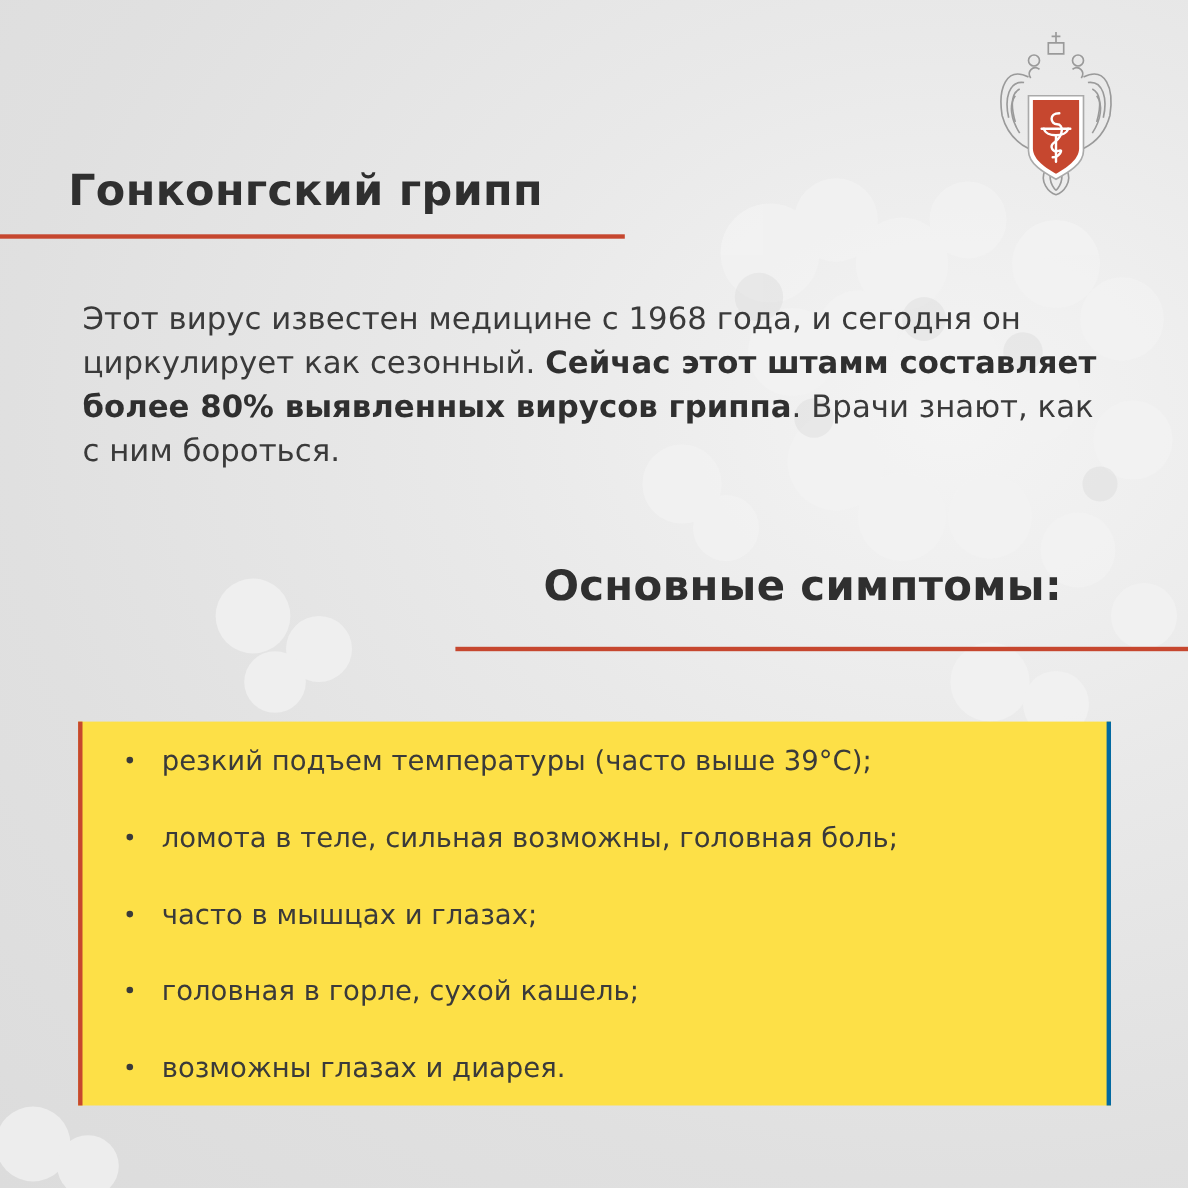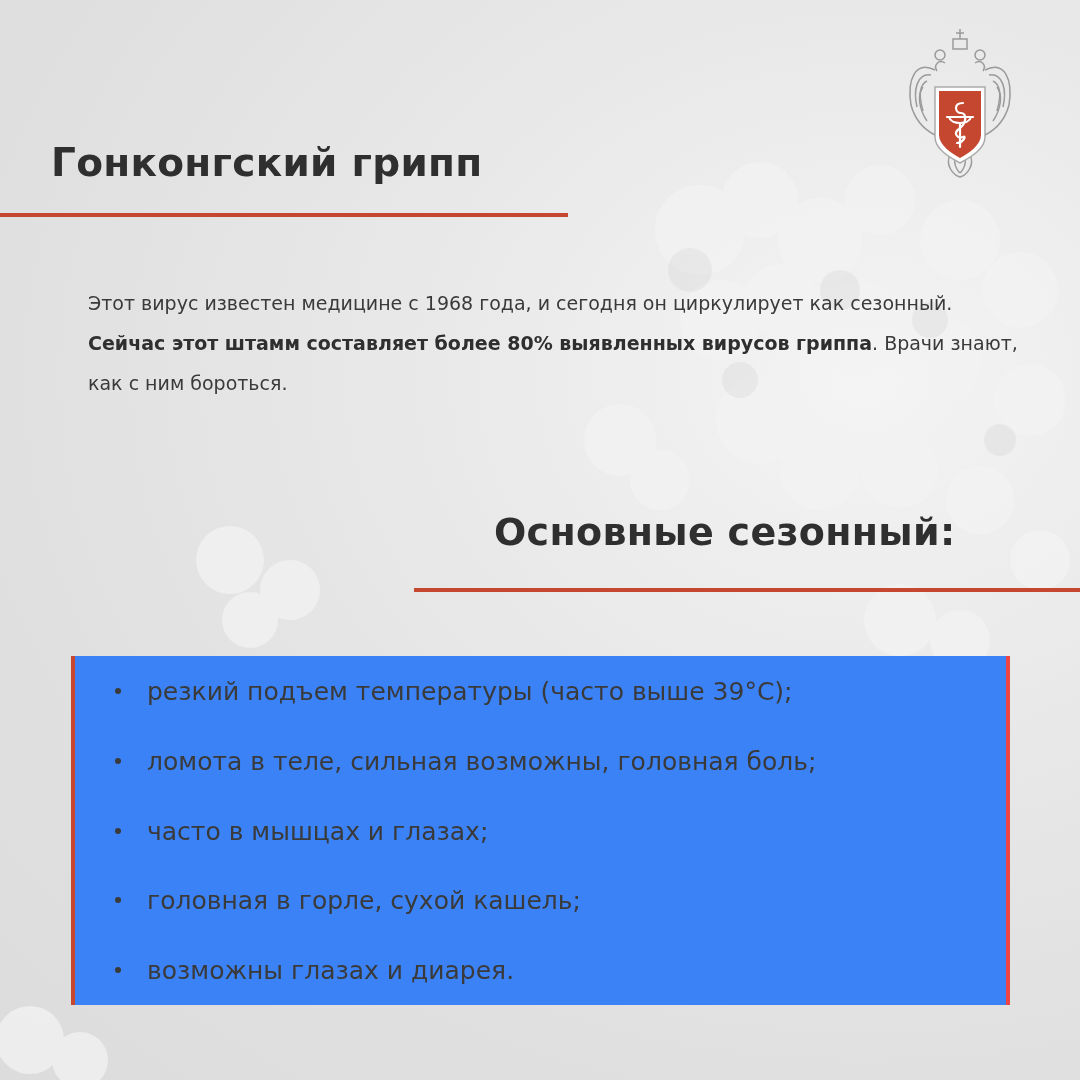--- a/index.html
+++ b/index.html
@@ -5,39 +5,39 @@
   html, body { margin:0; padding:0; }
   body {
     width:1080px; height:1080px; overflow:hidden; position:relative;
     font-family: "DejaVu Sans", sans-serif;
     background: radial-gradient(ellipse at 80% 35%, #f4f4f4 0%, #e9e9e9 35%, #e0e0e0 70%, #dcdcdc 100%);
     color:#333;
   }
   .bg-blobs { position:absolute; inset:0; pointer-events:none; }
   .emblem { position:absolute; left:905px; top:25px; width:110px; height:160px; }
   .title {
-    position:absolute; left:51px; top:140px; margin:0;
+    position:absolute; left:51px; top:140px; margin:11px;
     font-size:39px; font-weight:bold; color:#2f2f2f; letter-spacing:0.3px;
   }
   .rule { position:absolute; height:4px; background:#c6472f; }
   .rule-1 { left:0; top:213px; width:568px; }
   .rule-2 { left:414px; top:588px; width:666px; }
   .intro {
-    position:absolute; left:71px; top:266px; width:930px; margin:17px;
-    font-size:19px; line-height:40px; color:#3a3a3a; font-weight:normal;
+    position:absolute; left:71px; top:266px; width:930px; margin:4px;
+    font-size:28px; line-height:40px; color:#3a3a3a; font-weight:normal;
   }
   .intro b { font-weight:bold; color:#2f2f2f; }
   .subtitle {
     position:absolute; left:494px; top:510px; margin:0;
     font-size:38px; font-weight:bold; color:#2f2f2f; letter-spacing:0.3px;
   }
   .symptoms-box {
     position:absolute; left:71px; top:656px; width:931px; height:349px;
-    background:#3b82f6;
-    border-left:4px solid #c6472f; border-right:4px solid #ef4444;
+    background:#fde047;
+    border-left:4px solid #c6472f; border-right:4px solid #0369a1;
     box-sizing:content-box;
   }
   .symptoms-list { list-style:none; margin:0; padding:0; }
   .symptom {
     position:absolute; left:0; height:40px; display:flex; align-items:center;
     font-size:25px; color:#3a3a3a;
   }
   .bullet {
     position:absolute; left:40px; width:6px; height:6px; border-radius:50%; background:#3a3a3a;
   }
@@ -119,21 +119,21 @@
     <path d="M55 99 V122"></path>
     <path d="M58 78 C48 78, 50 88, 56 88 C62 88, 62 98, 54 104 C48 108, 52 114, 58 112 C62 110, 58 118, 52 118"></path>
   </g>
 </svg>
 
 <h1 class="title">Гонконгский грипп</h1>
 <div class="rule rule-1"></div>
 
 <p class="intro"><span>Этот вирус известен медицине с 1968 года, и сегодня он циркулирует как сезонный. </span><b>Сейчас этот штамм составляет более 80% выявленных вирусов гриппа</b><span>. Врачи знают, как с ним бороться.</span></p>
 
-<h2 class="subtitle">Основные сезонный:</h2>
+<h2 class="subtitle">Основные симптомы:</h2>
 <div class="rule rule-2"></div>
 
 <div class="symptoms-box">
   <ul class="symptoms-list">
     <li class="symptom" style="top:15px">
       <span class="bullet"></span>
       <span class="symptom-text">резкий подъем температуры (часто выше 39°С);</span>
     </li>
     <li class="symptom" style="top:85px">
       <span class="bullet"></span>

